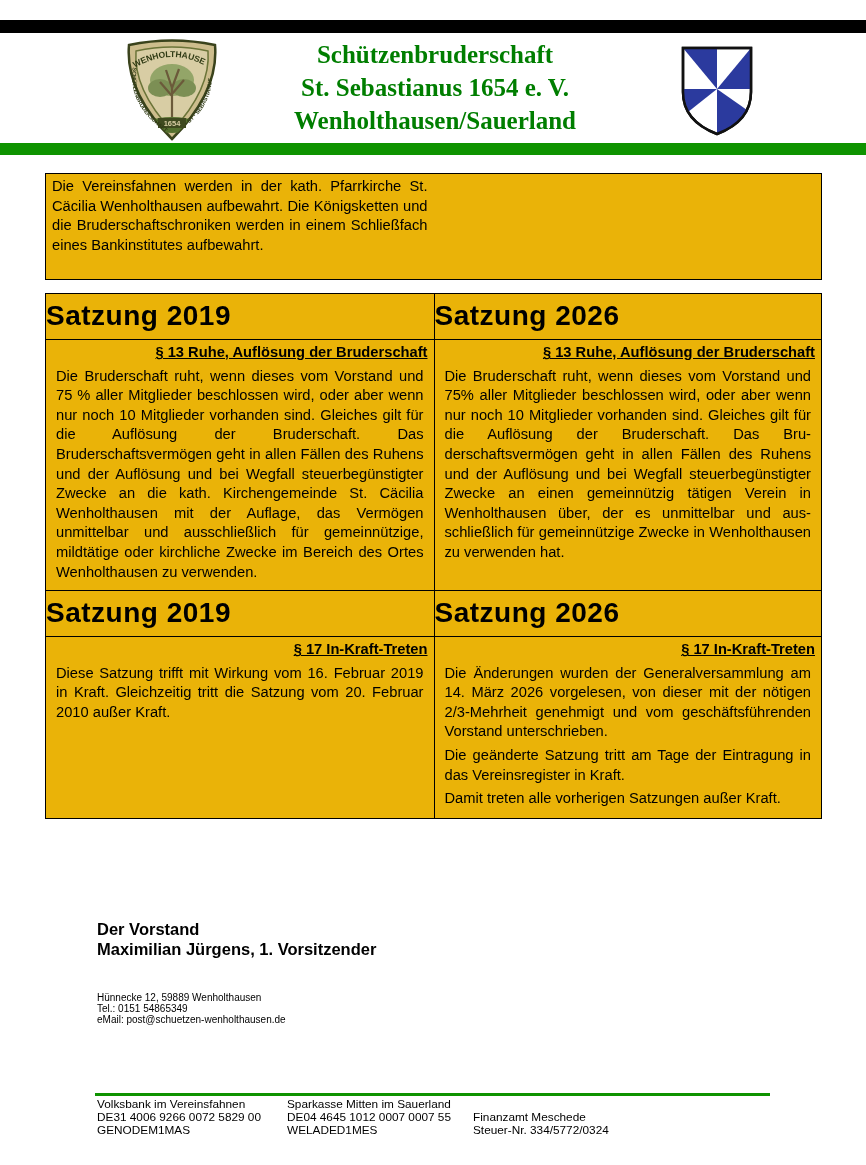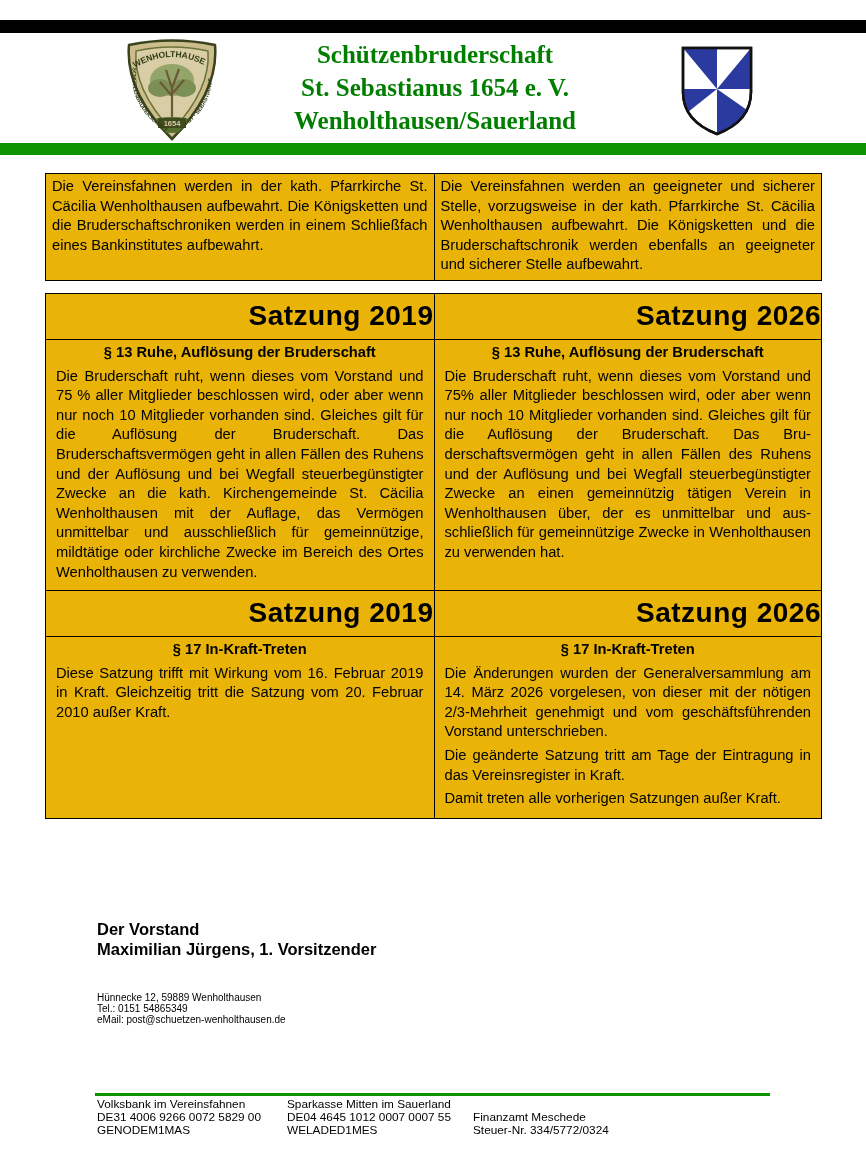--- a/index.html
+++ b/index.html
@@ -14,24 +14,24 @@
 
   .club-title{position:absolute;left:240px;top:38px;width:390px;text-align:center;
         font-family:"Liberation Serif", serif;font-weight:bold;font-size:25px;
         line-height:33px;color:#007e00;}
 
   .cmp{position:absolute;left:45px;width:775px;border:1px solid #000;
        display:grid;grid-template-columns:1fr 1fr;background:#eab308;}
   .cmp .cell{padding:3px 6px 5px 6px;font-size:14.7px;line-height:19.6px;
        text-align:justify;hyphens:manual;-webkit-hyphens:manual;}
   .cmp .cell.right{border-left:1px solid #000;}
-  .cmp .hdr{font-size:28px;font-weight:bold;text-align:right;padding:6px 0 7px 0;
+  .cmp .hdr{font-size:28px;font-weight:bold;text-align:left;padding:6px 0 7px 0;
        border-bottom:1px solid #000;letter-spacing:.5px;}
   .cmp .hdr.right{border-left:1px solid #000;}
-  .para-heading{font-weight:bold;text-align:center;}
+  .para-heading{font-weight:bold;text-decoration:underline;text-align:right;}
   .cell .para{margin:4px;}
 
   .intro-table{top:173px;min-height:105px;}
   .satzung-1 .cell{min-height:234px;}
   .satzung-2 .cell{min-height:160px;}
 
   .signature{position:absolute;left:97px;top:884px;font-size:16.5px;font-weight:bold;line-height:19.5px;margin-top:36px;}
   .contact{position:absolute;left:97px;top:993px;font-size:10px;line-height:10.8px;}
 
   .footer-line{position:absolute;left:95px;top:1093px;width:675px;height:3px;background:#0e9300;}
@@ -96,21 +96,20 @@
       <polygon points="38,45 68,66 56,83 38,90"></polygon>
       <polygon points="38,45 4,45 4,50 9,68"></polygon>
     </g>
     <path d="M4,4 H72 V48 Q72 77 38 90 Q4 77 4 48 Z" fill="none" stroke="#111" stroke-width="2.5"></path>
   </svg>
 
   <div class="green-bar"></div>
 
   <div class="cmp intro-table">
     <div class="cell left">Die Vereinsfahnen werden in der kath. Pfarrkirche St. Cäcilia Wenholthausen aufbewahrt. Die Königsket­ten und die Bruderschaftschroniken werden in einem Schließfach eines Bankinstitutes aufbewahrt.</div>
-    <div class="cell right">Die Vereinsfahnen werden an geeigneter und siche­rer Stelle, vorzugsweise in der kath. Pfarrkirche St. Cäcilia Wenholthausen aufbewahrt. Die Königsket­ten und die Bruderschaftschronik werden ebenfalls an geeigneter und sicherer Stelle aufbewahrt.</div>
   </div>
 
   <div class="cmp satzung-1" style="top:293px;">
     <div class="hdr left">Satzung 2019</div>
     <div class="hdr right">Satzung 2026</div>
     <div class="cell left">
       <div class="para-heading">§ 13 Ruhe, Auflösung der Bruderschaft</div>
       <div>
           <div class="para">Die Bruderschaft ruht, wenn dieses vom Vorstand und 75 % aller Mitglieder beschlossen wird, oder aber wenn nur noch 10 Mitglieder vorhanden sind. Gleiches gilt für die Auflösung der Bruderschaft. Das Bruderschaftsvermögen geht in allen Fällen des Ru­hens und der Auflösung und bei Wegfall steuerbe­günstigter Zwecke an die kath. Kirchengemeinde St. Cäcilia Wenholthausen mit der Auflage, das Vermö­gen unmittelbar und ausschließlich für gemeinnüt­zige, mildtätige oder kirchliche Zwecke im Bereich des Ortes Wenholthausen zu verwenden.</div>
         </div>

